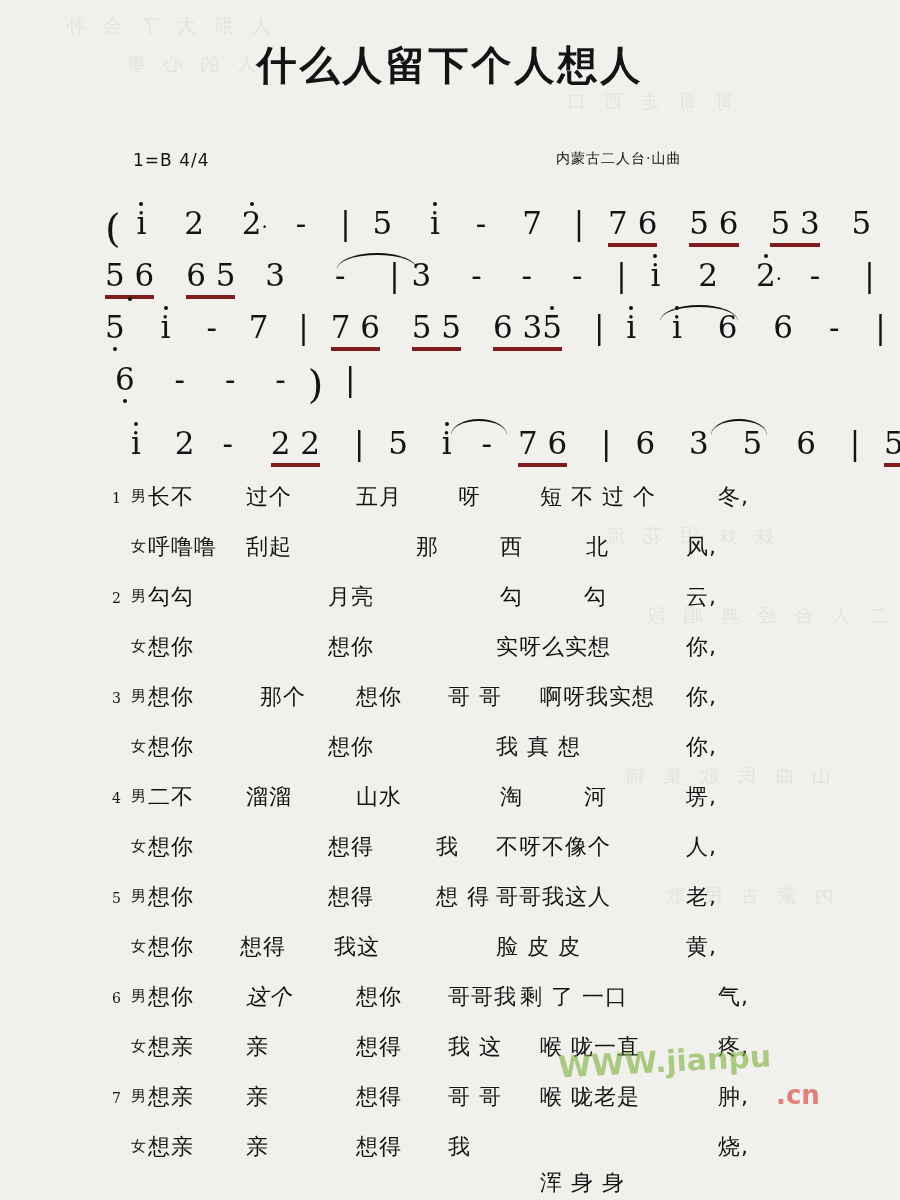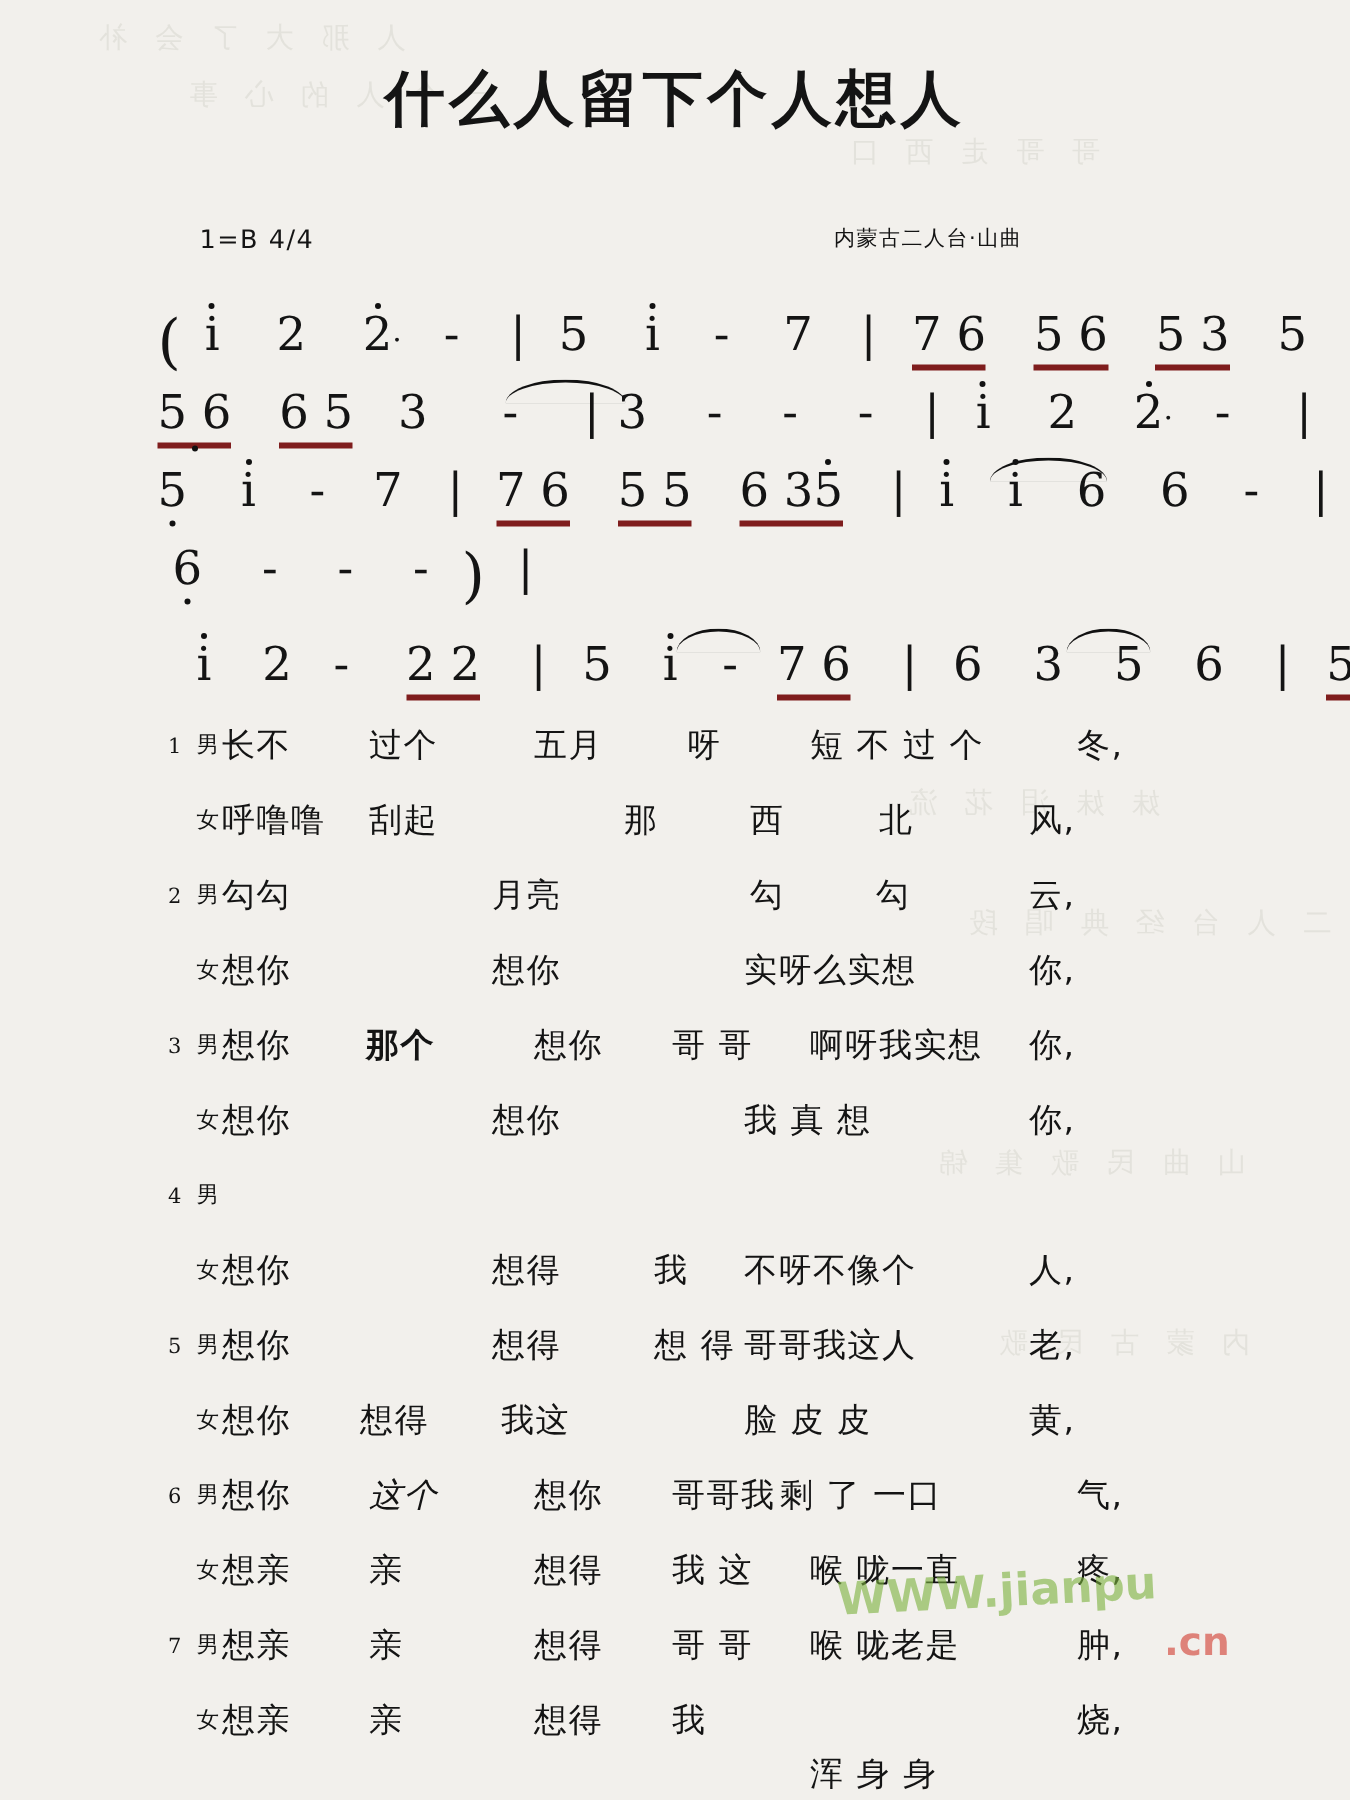--- a/index.html
+++ b/index.html
@@ -356,21 +356,21 @@
         <span class="cell" style="left:348px;">实呀么实想</span>
         <span class="cell" style="left:538px;">你,</span>
       </span>
     </div>
 
     <div class="lyric-row">
       <span class="num">3</span>
       <span class="part">男</span>
       <span class="cells">
         <span class="cell" style="left:0px;">想你</span>
-        <span class="cell" style="left:96px;font-weight:bold;">那个</span>
+        <span class="cell" style="left:112px;">那个</span>
         <span class="cell" style="left:208px;">想你</span>
         <span class="cell" style="left:300px;">哥 哥</span>
         <span class="cell" style="left:392px;">啊呀我实想</span>
         <span class="cell" style="left:538px;">你,</span>
       </span>
     </div>
 
     <div class="lyric-row">
       <span class="num"></span>
       <span class="part">女</span>
@@ -378,20 +378,28 @@
         <span class="cell" style="left:0px;">想你</span>
         <span class="cell" style="left:180px;">想你</span>
         <span class="cell" style="left:348px;">我 真 想</span>
         <span class="cell" style="left:538px;">你,</span>
       </span>
     </div>
 
     <div class="lyric-row">
       <span class="num">4</span>
       <span class="part">男</span>
+      <span class="cells">
+        <span class="cell" style="left:0px;">二不</span>
+        <span class="cell" style="left:98px;">溜溜</span>
+        <span class="cell" style="left:208px;">山水</span>
+        <span class="cell" style="left:352px;">淘</span>
+        <span class="cell" style="left:436px;">河</span>
+        <span class="cell" style="left:538px;">塄,</span>
+      </span>
     </div>
 
     <div class="lyric-row">
       <span class="num"></span>
       <span class="part">女</span>
       <span class="cells">
         <span class="cell" style="left:0px;">想你</span>
         <span class="cell" style="left:180px;">想得</span>
         <span class="cell" style="left:288px;">我</span>
         <span class="cell" style="left:348px;">不呀不像个</span>

